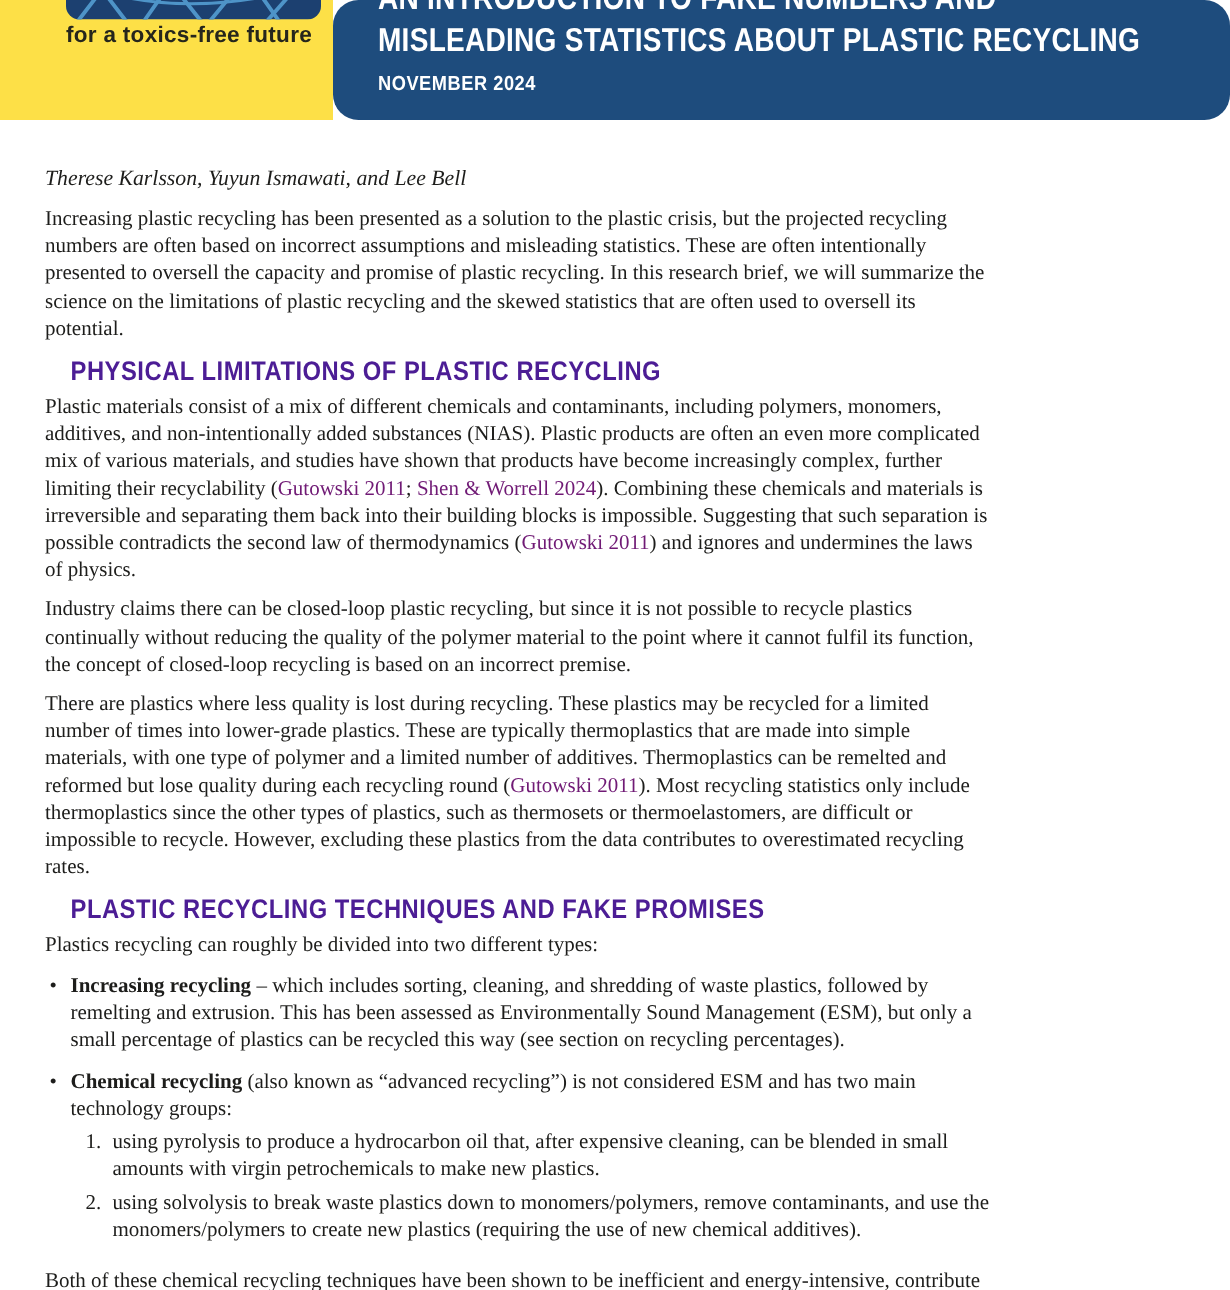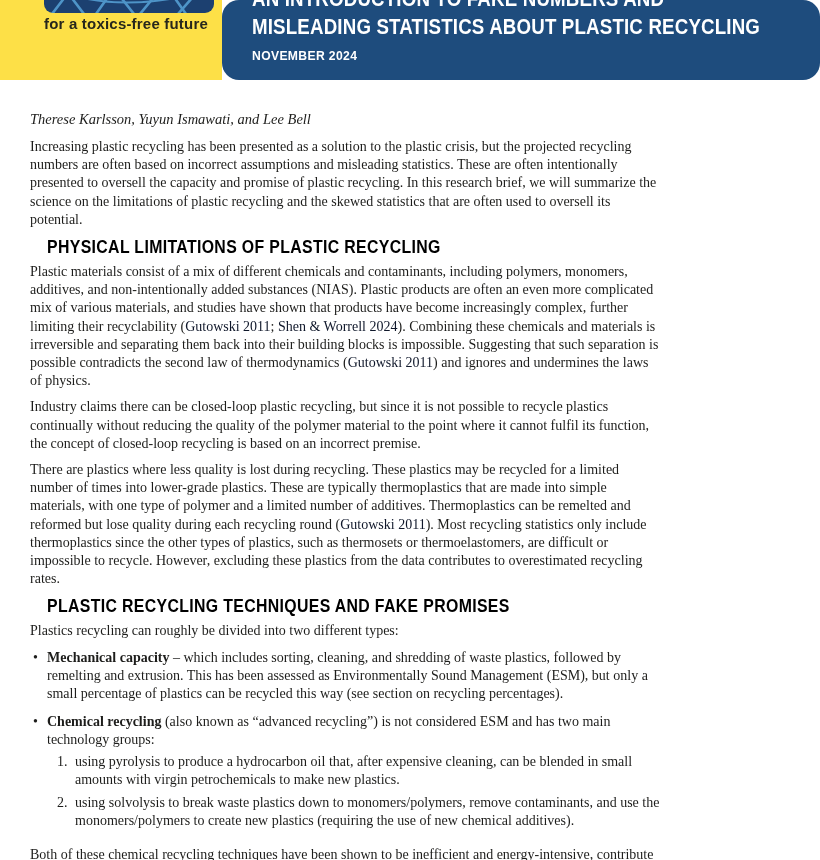--- a/index.html
+++ b/index.html
@@ -55,29 +55,29 @@
   
   .content { padding:30px 28px 0 30px; width:688px; }
   .inner { max-width:762px; }
   .authors {
     font-style:italic; font-size:14.5px; line-height:18px;
     margin-bottom:10px;
   }
   p.body-par { font-size:14px; line-height:18.2px; margin:0 0 8px 0; }
   h2.section-heading {
     font-family:"Liberation Sans", sans-serif;
-    color:#000000; font-size:18px; line-height:20px;
+    color:#4c1d95; font-size:18px; line-height:20px;
     margin:6px 0 6px 0; padding-left:17px;
     font-weight:700; white-space:nowrap;
   }
   h2.section-heading .cond {
     display:inline-block; letter-spacing:0.4px;
     transform:scaleX(0.88); transform-origin:0 50%;
   }
-  .cite { color:#0f172a; text-decoration:none; cursor:pointer;text-align:right; }
+  .cite { color:#701a75; text-decoration:none; cursor:pointer;text-align:right; }
   .lead { font-weight:700; }
 
   .bullet-list { margin:4px 0 0 0; }
   .bullet-item { display:flex; margin:0 0 10px 0; }
   .bullet-marker {
     flex:0 0 14px; margin-left:3px;
     font-size:14px; line-height:18.2px;
   }
   .bullet-body { flex:1; font-size:14px; line-height:18.2px; }
 
@@ -137,21 +137,21 @@
       <span class="cond">PLASTIC RECYCLING TECHNIQUES AND FAKE PROMISES</span>
     </h2>
 
     <p class="body-par">Plastics recycling can roughly be divided into two different types:</p>
 
     <div class="bullet-list">
 
       <div class="bullet-item">
         <span class="bullet-marker">•</span>
         <div class="bullet-body">
-          <span class="lead">Mechanical capacity</span><span> – which includes sorting, cleaning, and shredding of waste plastics, followed by remelting and extrusion. This has been assessed as Environmentally Sound Management (ESM), but only a small percentage of plastics can be recycled this way (see section on recycling percentages).</span>
+          <span class="lead">Increasing recycling</span><span> – which includes sorting, cleaning, and shredding of waste plastics, followed by remelting and extrusion. This has been assessed as Environmentally Sound Management (ESM), but only a small percentage of plastics can be recycled this way (see section on recycling percentages).</span>
         </div>
       </div>
 
       <div class="bullet-item">
         <span class="bullet-marker">•</span>
         <div class="bullet-body">
           <span class="lead">Chemical recycling</span><span> (also known as “advanced recycling”) is not considered ESM and has two main technology groups:</span>
           <div class="num-list">
             <div class="num-item">
               <span class="num-label">1.</span>

